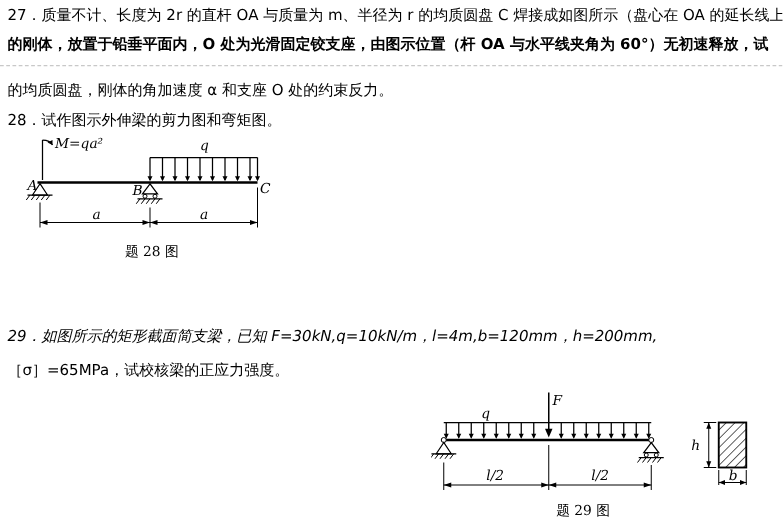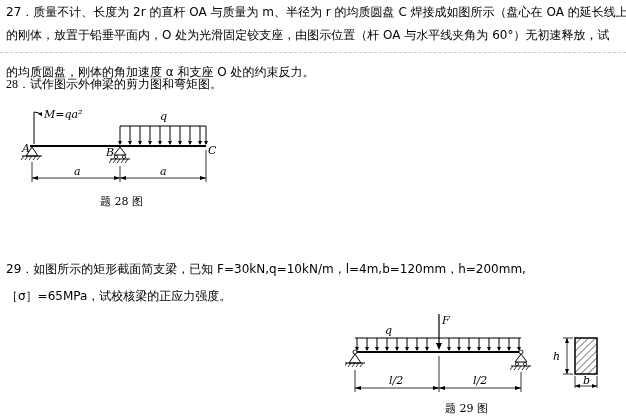--- a/index.html
+++ b/index.html
@@ -7,25 +7,25 @@
          font-family: "DejaVu Sans", "Liberation Sans", sans-serif; color: #000; }
   .line { position: absolute; left: 6px; font-size: 12px; line-height: 16px; white-space: nowrap; }
   .sep { position: absolute; left: 0; width: 626px; border-top: 1px dashed #c8c8c8; }
   .fig { position: absolute; }
   svg text { font-family: "DejaVu Serif", "Liberation Serif", serif; }
 </style>
 </head>
 <body>
 
 <div class="line" style="top:4px;">27．质量不计、长度为 2r 的直杆 OA 与质量为 m、半径为 r 的均质圆盘 C 焊接成如图所示（盘心在 OA 的延长线上）</div>
-<div class="line" style="top:27px;">的刚体，放置于铅垂平面内，O 处为光滑固定铰支座，由图示位置（杆 OA 与水平线夹角为 60°）无初速释放，试</div>
+<div class="line" style="top:27px;font-weight:bold;">的刚体，放置于铅垂平面内，O 处为光滑固定铰支座，由图示位置（杆 OA 与水平线夹角为 60°）无初速释放，试</div>
 <div class="sep" style="top:52px;"></div>
 <div class="line" style="top:64px;">的均质圆盘，刚体的角加速度 α 和支座 O 处的约束反力。</div>
 
-<div class="line" style="top:76px;font-family:Liberation Serif, serif;">28．试作图示外伸梁的剪力图和弯矩图。</div>
+<div class="line" style="top:88px;">28．试作图示外伸梁的剪力图和弯矩图。</div>
 
 <svg class="fig" style="left:20px; top:104px;" width="215" height="110" viewBox="0 0 215 110">
 
   <text x="24" y="14" font-size="11" font-style="italic">M=qa²</text>
 
   <line x1="14" y1="8" x2="14" y2="40" stroke="#000" stroke-width="1"></line>
   <path d="M14 8 Q20 8 22 12" fill="none" stroke="#000" stroke-width="1"></path>
   <polygon points="22,12 18,10 22,8" fill="#000"></polygon>
 
   <line x1="10" y1="42" x2="186" y2="42" stroke="#000" stroke-width="2"></line>
@@ -90,21 +90,21 @@
   <polygon points="12,74 18,72 18,76" fill="#000"></polygon>
     <polygon points="100,74 94,72 94,76" fill="#000"></polygon>
   <polygon points="100,74 106,72 106,76" fill="#000"></polygon>
     <polygon points="186,74 180,72 180,76" fill="#000"></polygon>
   <text x="54" y="71" font-size="11" font-style="italic">a</text>
   <text x="140" y="71" font-size="11" font-style="italic">a</text>
 
   <text x="80" y="101" font-size="11" font-family="DejaVu Sans, sans-serif">题 28 图</text>
 </svg>
 
-<div class="line" style="top:261px;">29．如图所示的矩形截面简支梁，已知 F=30kN,q=10kN/m，l=4m,b=120mm，h=200mm,</div>
+<div class="line" style="top:261px;font-style:italic;">29．如图所示的矩形截面简支梁，已知 F=30kN,q=10kN/m，l=4m,b=120mm，h=200mm,</div>
 <div class="line" style="top:288px;">［σ］=65MPa，试校核梁的正应力强度。</div>
 
 <svg class="fig" style="left:345px; top:312px;" width="281" height="107" viewBox="0 0 281 107">
 
   <text x="97" y="12" font-size="11" font-style="italic">F</text>
   <line x1="94" y1="2" x2="94" y2="36" stroke="#000" stroke-width="1.2"></line>
   <polygon points="91,31 97,31 94,38" fill="#000"></polygon>
 
   <text x="40" y="22" font-size="11" font-style="italic">q</text>
   <line x1="10" y1="26" x2="176" y2="26" stroke="#000" stroke-width="1"></line>

